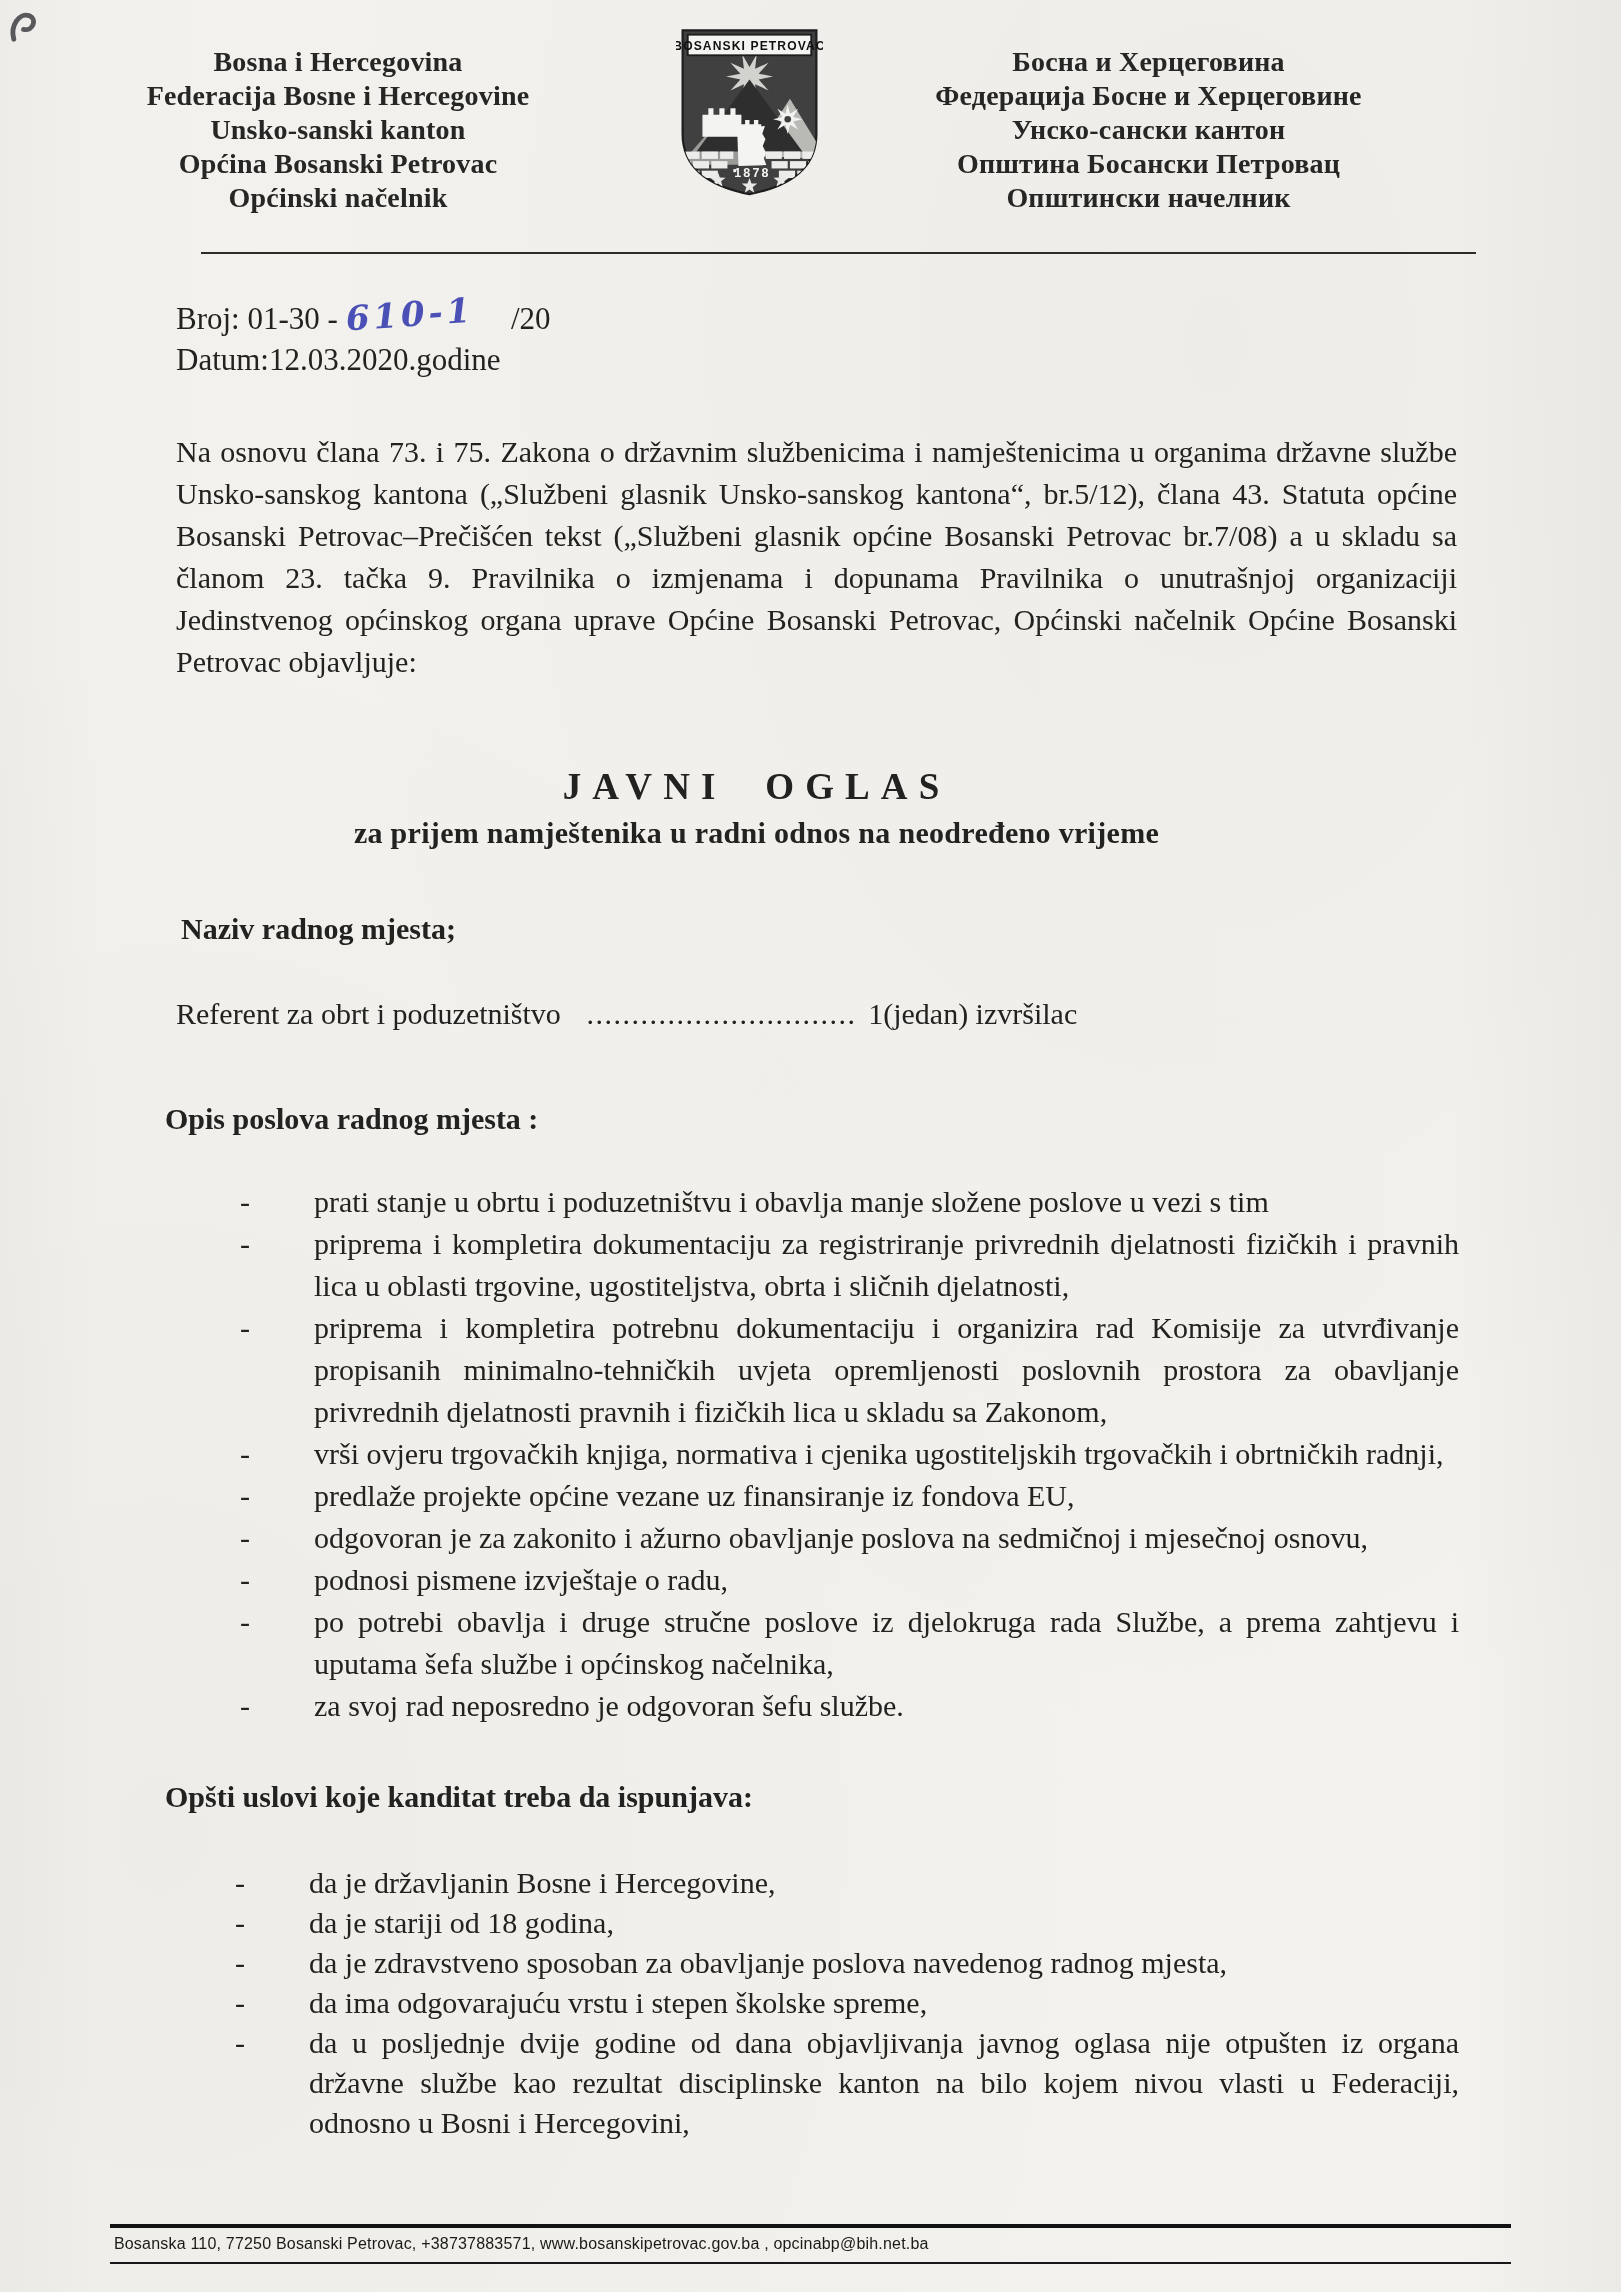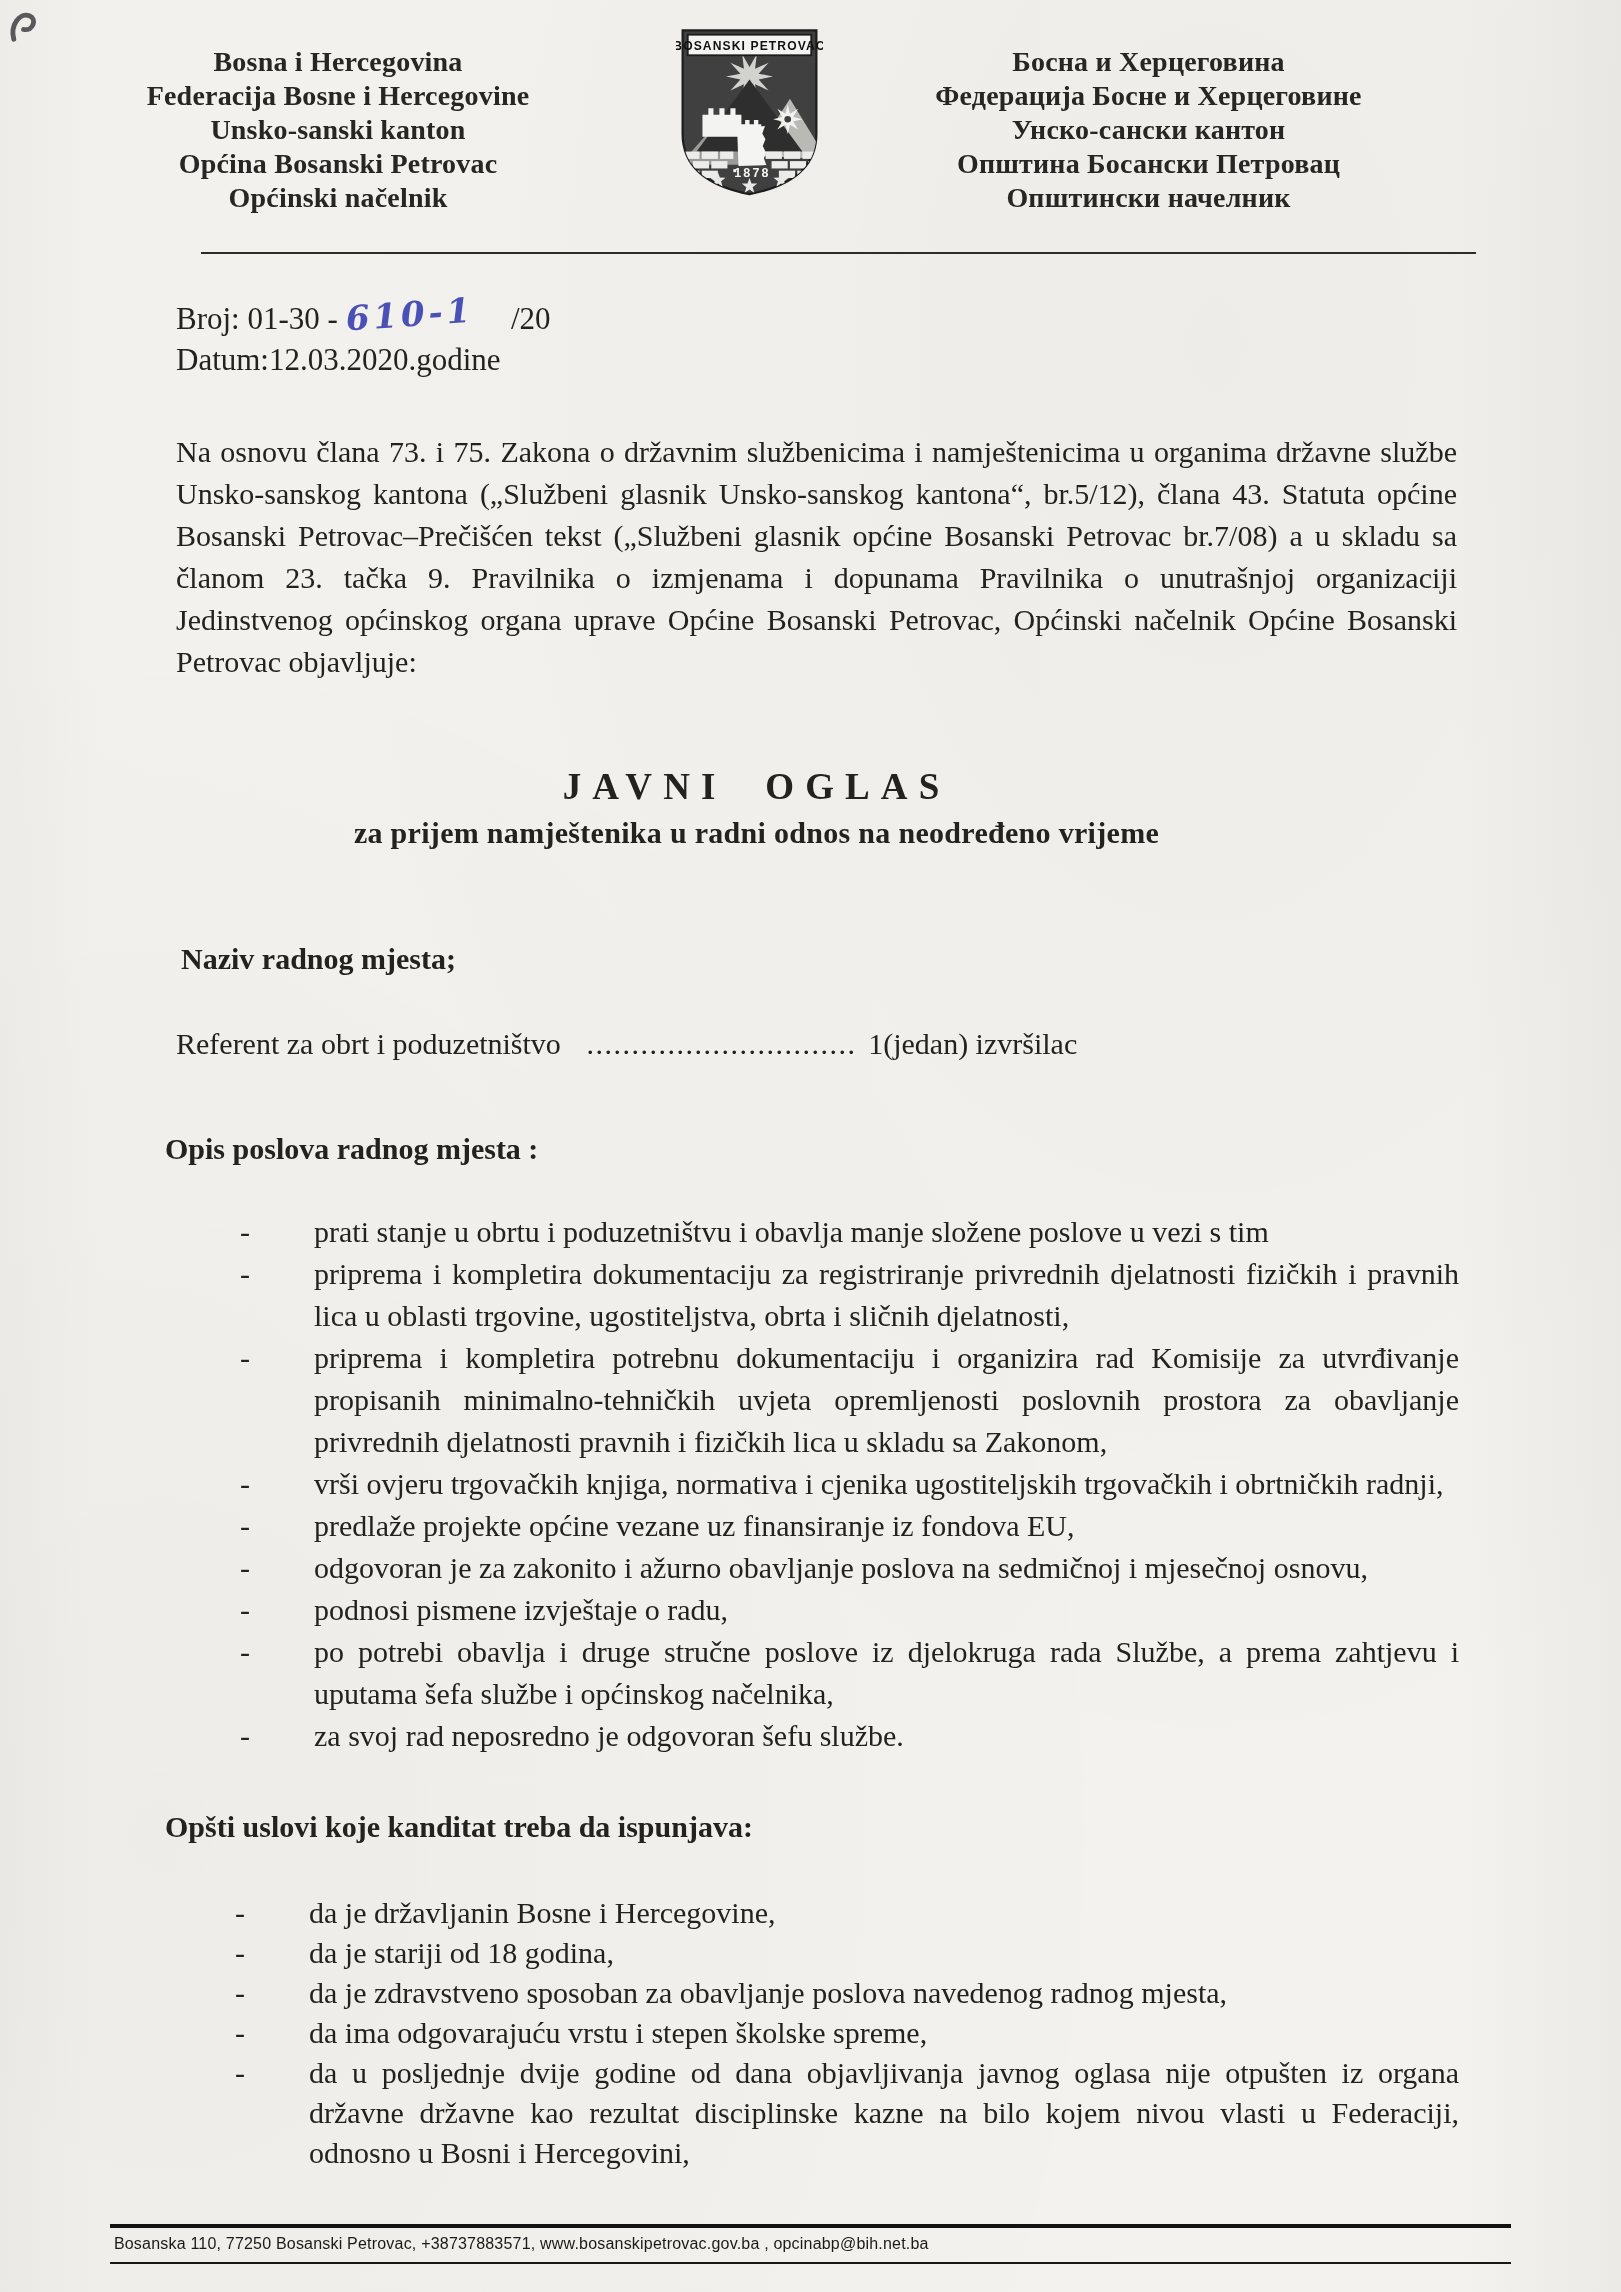--- a/index.html
+++ b/index.html
@@ -46,21 +46,21 @@
     font-size:30px; line-height:42px;
   }
 
   
   .title-block { margin-top:82px; text-align:center; padding-right:108px; }
   .title { margin:0; font-size:37px; font-weight:bold; letter-spacing:.30em; word-spacing:.5em; }
   .subtitle { margin:7.8px 0 0; font-size:30px; font-weight:bold; letter-spacing:0.3px; }
 
   
   .section-heading { font-size:30px; font-weight:bold; margin:0; }
-  .h-naziv  { margin:92px 0 0 181px; }
+  .h-naziv  { margin:62px 0 0 181px; }
   .h-opis   { margin:71px 0 0 165px; }
   .h-opsti  { margin:53px 0 0 165px; }
 
   
   .position-line { margin:51px 0 0 176px; font-size:30px; }
   .dots { letter-spacing:1.5px; margin:0 11.8px 0 25.5px; }
 
   
   .dash-list { list-style:none; margin:45px 162px 0 0; padding:0 0 0 240px; }
   .dash-item { display:flex; font-size:30px; line-height:42px; }
@@ -249,21 +249,21 @@
         <span class="item-text">da je zdravstveno sposoban za obavljanje poslova navedenog radnog mjesta,</span>
       </li>
 
       <li class="dash-item">
         <span class="dash">-</span>
         <span class="item-text">da ima odgovarajuću vrstu i stepen školske spreme,</span>
       </li>
 
       <li class="dash-item">
         <span class="dash">-</span>
-        <span class="item-text">da u posljednje dvije godine od dana objavljivanja javnog oglasa nije otpušten iz organa državne državne kao rezultat disciplinske kazne na bilo kojem nivou vlasti u Federaciji, odnosno u Bosni i Hercegovini,</span>
+        <span class="item-text">da u posljednje dvije godine od dana objavljivanja javnog oglasa nije otpušten iz organa državne službe kao rezultat disciplinske kanton na bilo kojem nivou vlasti u Federaciji, odnosno u Bosni i Hercegovini,</span>
       </li>
     </ul>
 
   <footer class="doc-footer">
     <div class="footer-text">Bosanska 110, 77250 Bosanski Petrovac, +38737883571, www.bosanskipetrovac.gov.ba , opcinabp@bih.net.ba</div>
   </footer>
 
 </div>
 
 

